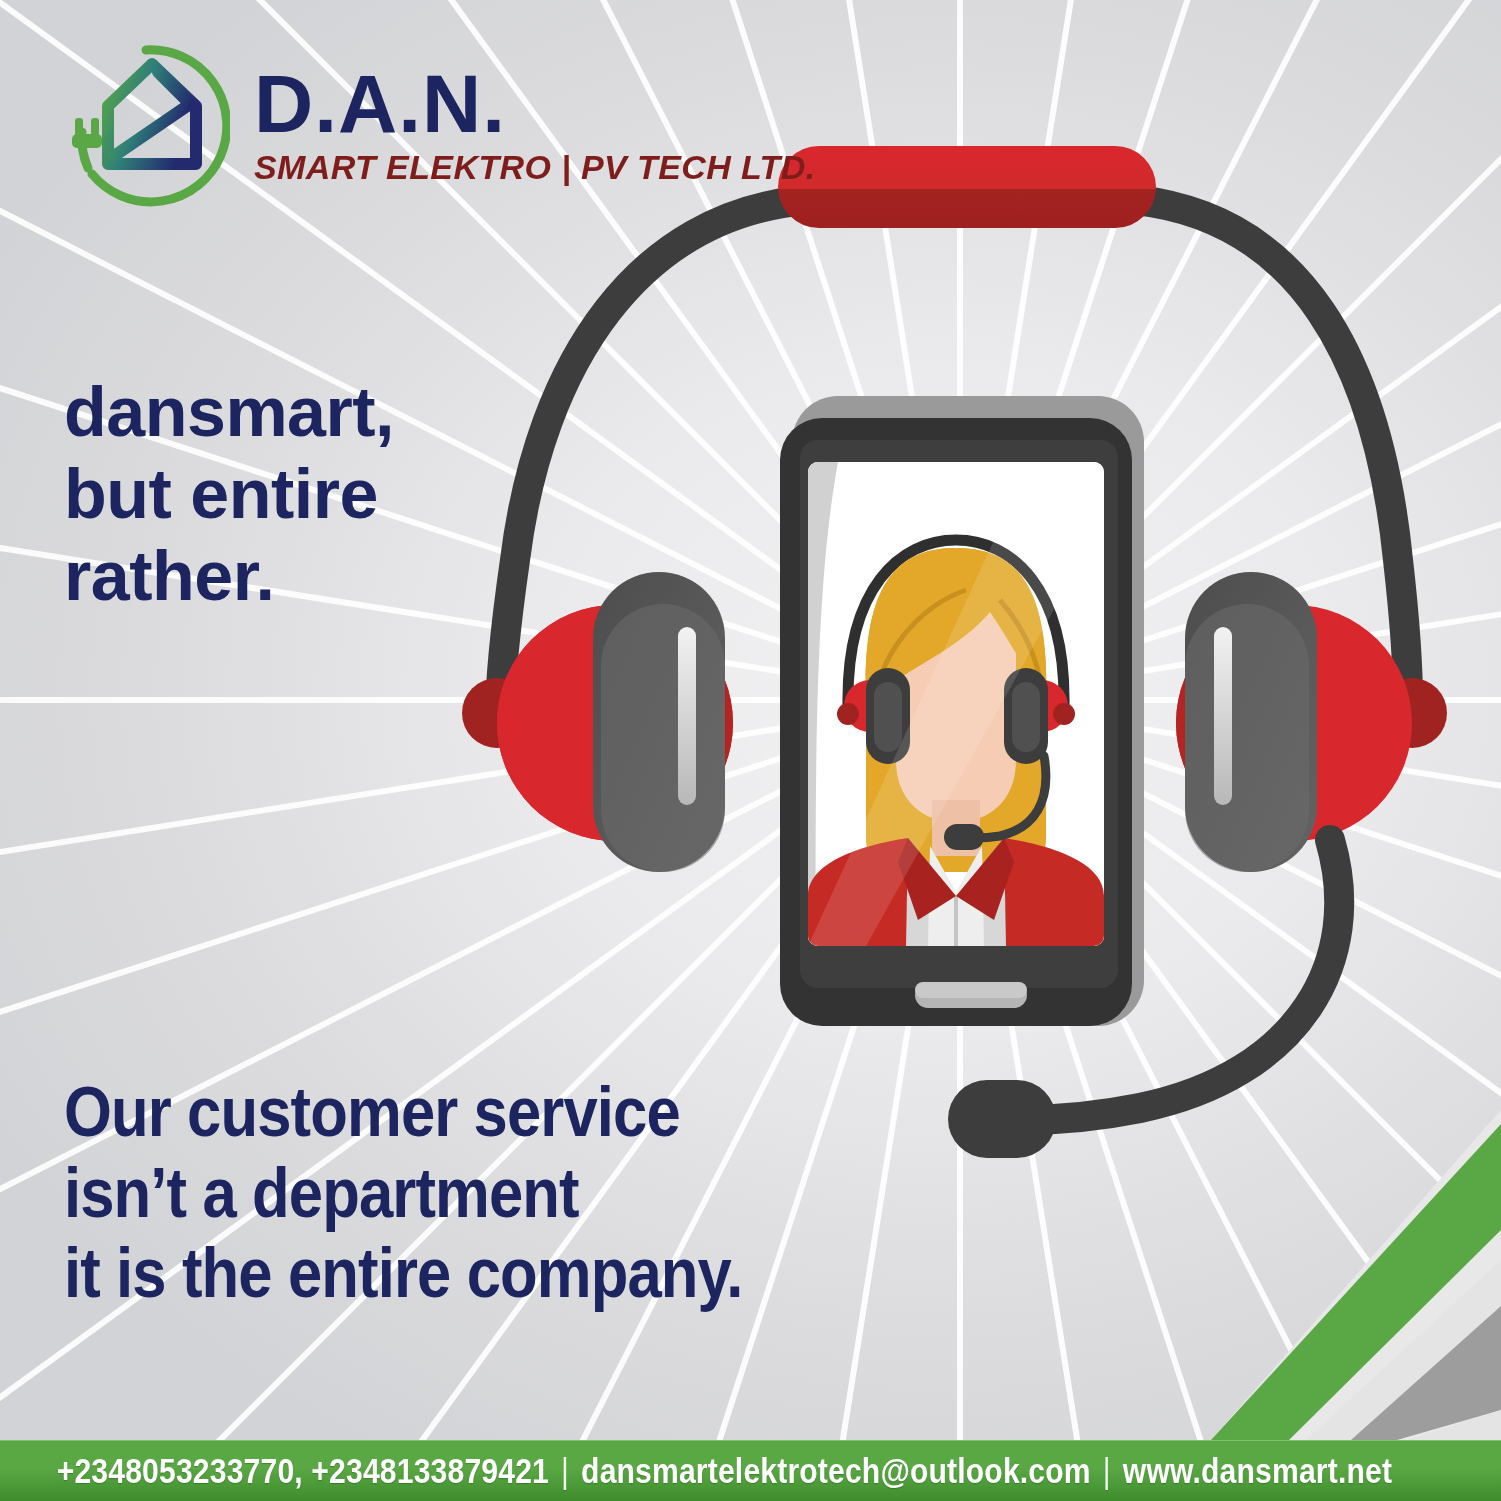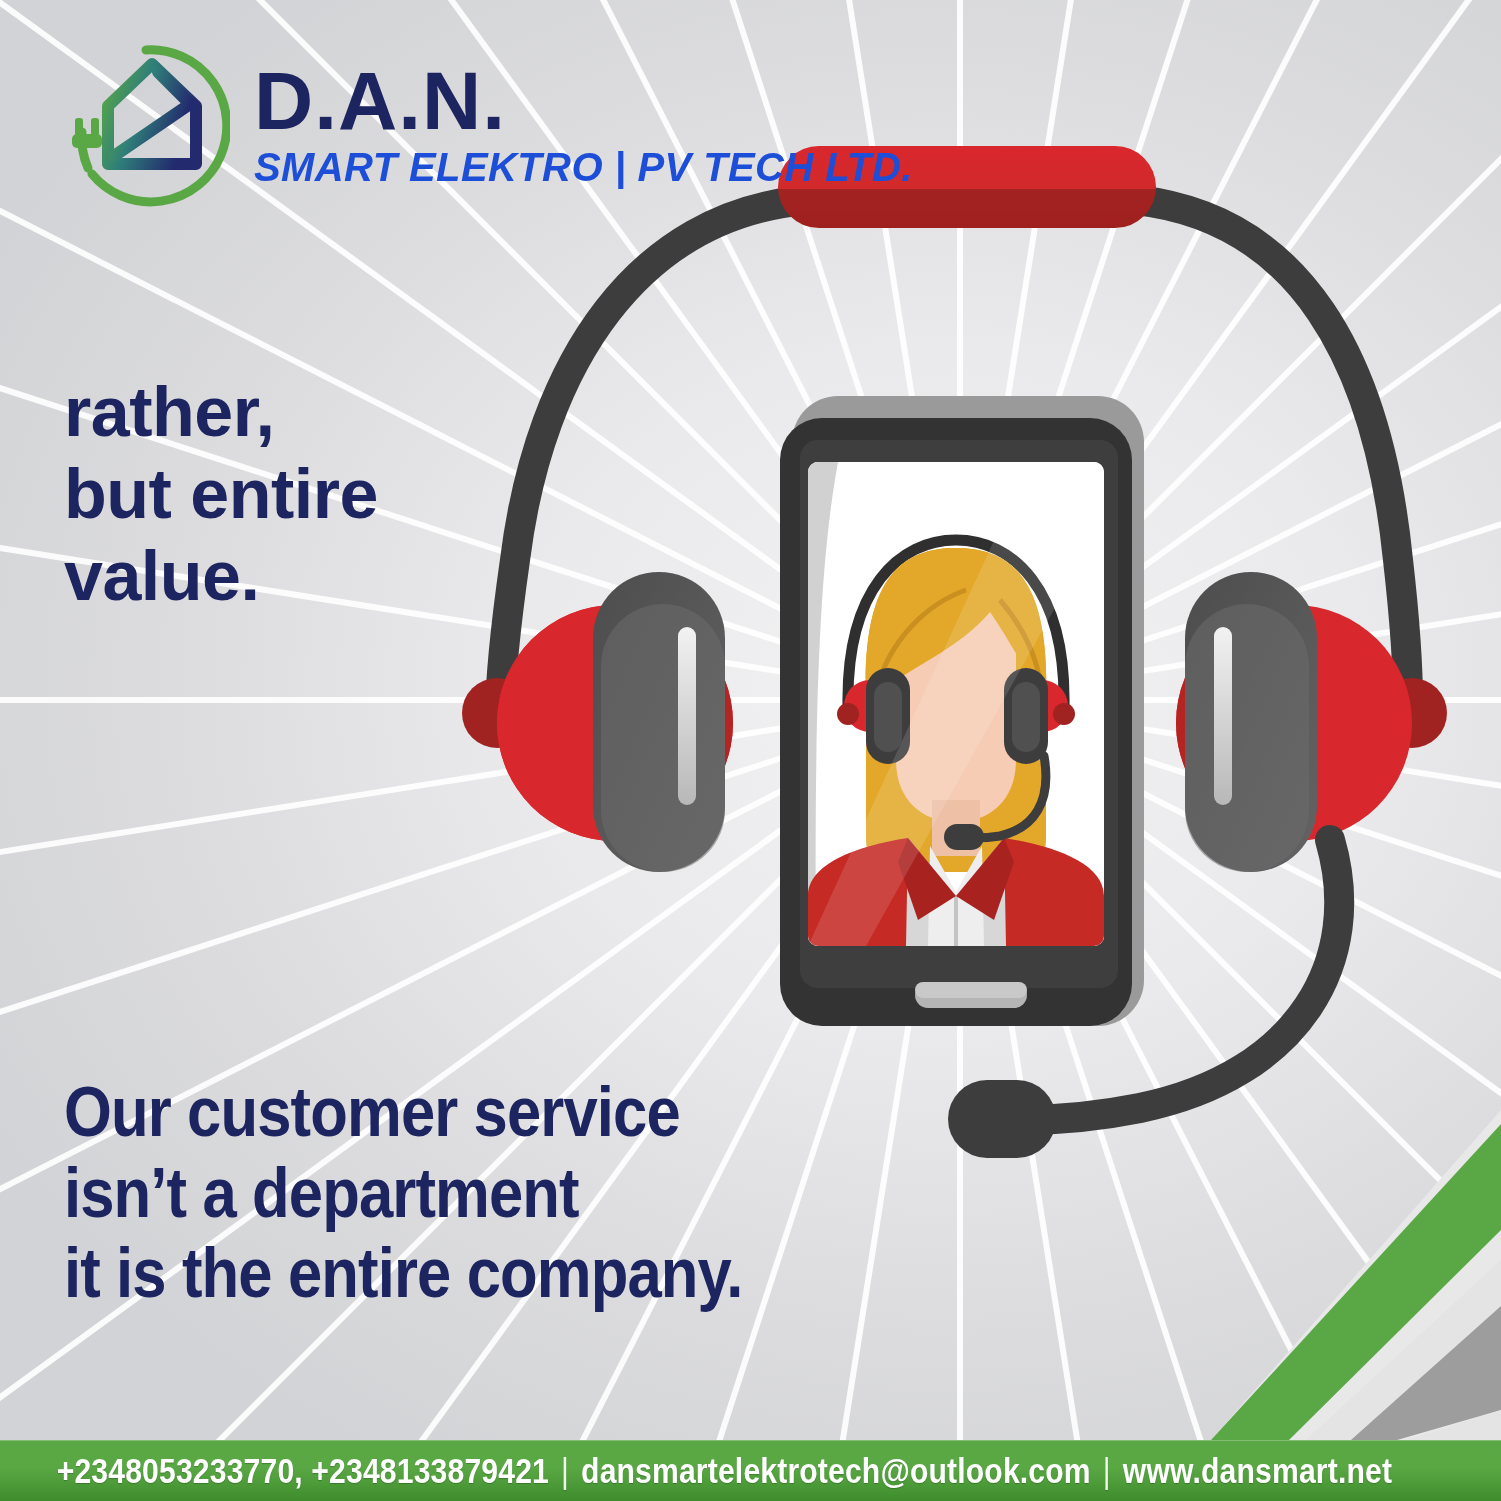--- a/index.html
+++ b/index.html
@@ -23,22 +23,22 @@
 
   
   .logo{position:absolute;left:62px;top:42px;display:flex;align-items:center;gap:24px;}
   .logo-mark{width:168px;height:168px;flex:0 0 auto;}
   .logo-text{display:flex;flex-direction:column;justify-content:center;}
   .logo-title{
     font-size:82px;font-weight:bold;letter-spacing:1px;
     color:#1d2560;line-height:.96;font-family:"Liberation Sans",sans-serif;
   }
   .logo-sub{
-    font-size:40px;font-weight:bold;font-style:italic;
-    color:#1d4ed8;letter-spacing:.4px;margin-top:4px;
+    font-size:34px;font-weight:bold;font-style:italic;
+    color:#7f1d1d;letter-spacing:.4px;margin-top:4px;
     font-family:"Liberation Sans",sans-serif;white-space:nowrap;
   }
 
   
   .quote-a{
     position:absolute;left:64px;top:372px;width:430px;
     color:#1d2560;font-weight:bold;font-size:70px;line-height:1.17;
     font-family:"Liberation Sans",sans-serif;letter-spacing:-.5px;
   }
   .quote-a .ln{display:block;}
@@ -276,23 +276,23 @@
         <path d="M96 30 L128 62 L52 114" fill="none" stroke="url(#houseGrad)" stroke-width="12" stroke-linejoin="round" stroke-linecap="round"></path>
       </svg>
     </div>
     <div class="logo-text">
       <div class="logo-title">D.A.N.</div>
       <div class="logo-sub">SMART ELEKTRO | PV TECH LTD.</div>
     </div>
   </div>
 
   <div class="quote-a">
-    <span class="ln">rather,</span>
+    <span class="ln">dansmart,</span>
     <span class="ln">but entire</span>
-    <span class="ln">value.</span>
+    <span class="ln">rather.</span>
   </div>
 
   <div class="quote-b">
     <span class="ln">Our customer service</span>
     <span class="ln">isn’t a department</span>
     <span class="ln">it is the entire company.</span>
   </div>
 
   <div class="corner">
     <svg viewBox="0 0 290 330" preserveAspectRatio="none" aria-hidden="true">

